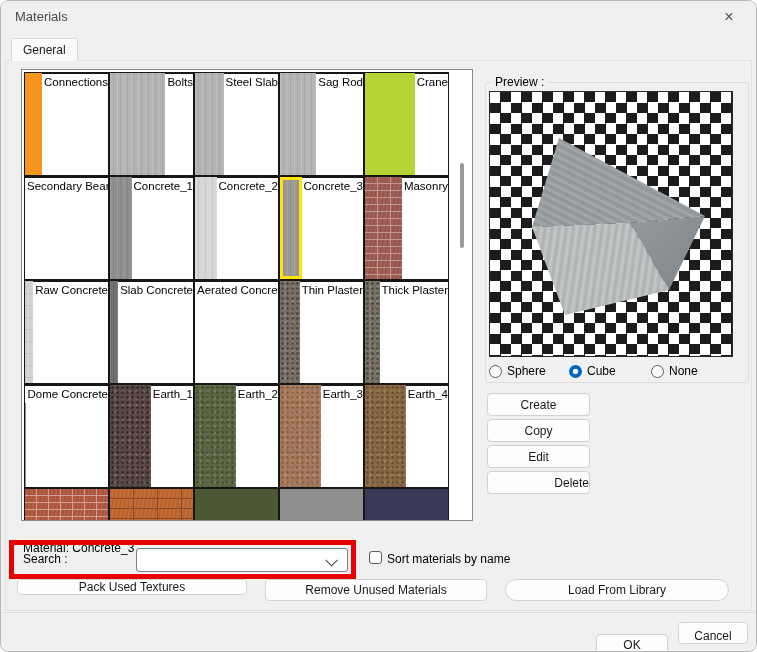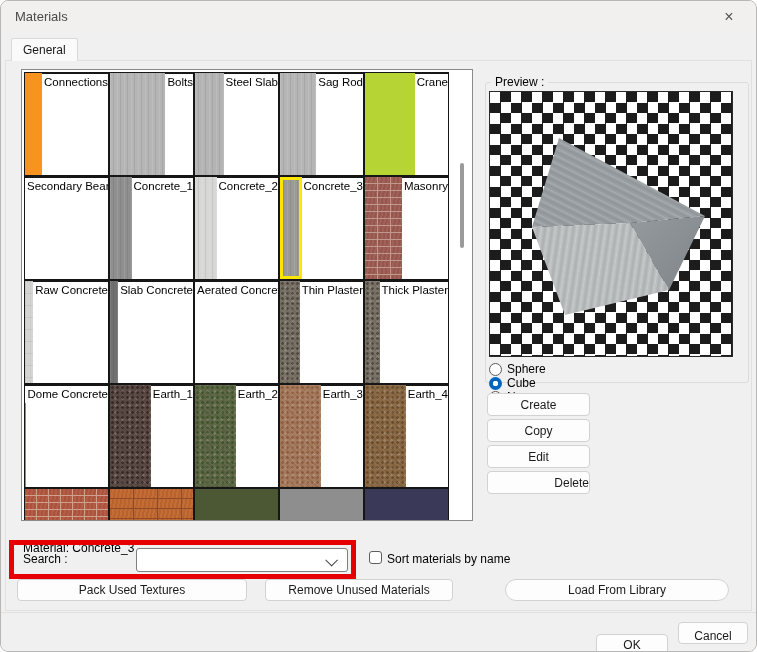--- a/index.html
+++ b/index.html
@@ -19,36 +19,36 @@
   .cell.selected .swatch{box-shadow:inset 0 0 0 3px #ffe600;}
   .cell-label{height:18px;box-sizing:border-box;background:#ffffff;border-top:1px solid #161616;font-size:11.5px;color:#000;padding:2px 0 0 2px;white-space:nowrap;overflow:hidden;}
   .vscroll-thumb{position:absolute;left:459px;top:162px;width:4px;height:85px;background:#9b9b9b;border-radius:2px;}
   .materials-caption{position:absolute;left:22px;top:540px;font-size:12px;color:#000;}
   
   .groupbox{position:absolute;left:484px;top:81px;width:264px;height:301px;border:1px solid #dcdcdc;border-radius:3px;box-sizing:border-box;}
   .groupbox-label{position:absolute;left:490px;top:74px;background:#f0f0f0;padding:0 4px;font-size:12px;color:#000;z-index:2;}
   .preview-img{position:absolute;left:488px;top:90px;width:242px;height:264px;border:1px solid #2a2a2a;box-sizing:content-box;background:repeating-conic-gradient(#1c1c1c 0% 25%,#ffffff 0% 50%);background-size:21px 21px;overflow:hidden;}
   .preview-img svg{position:absolute;left:0;top:0;}
   
-  .radio-row{position:absolute;left:488px;top:361px;width:256px;height:18px;display:flex;flex-direction:column;}
+  .radio-row{position:absolute;left:488px;top:361px;width:256px;height:18px;display:flex;}
   .radio-item{display:flex;align-items:center;gap:5px;}
   .radio-item:nth-child(1){width:80px;}
   .radio-item:nth-child(2){width:82px;}
   .radio-item:nth-child(3){flex:1;}
   .radio-circle{width:13px;height:13px;border-radius:50%;border:1px solid #5c5c5c;background:#fff;box-sizing:border-box;flex:0 0 auto;}
   .radio-item.selected .radio-circle{border:none;background:radial-gradient(circle at 50% 50%, #ffffff 0 2.4px, #0067c0 3px 100%);}
   .radio-label{font-size:12px;color:#000;}
   
   .btn{position:absolute;background:#fdfdfd;border:1px solid #d2d2d2;border-radius:4px;font-size:12px;color:#1a1a1a;display:flex;align-items:center;justify-content:center;box-sizing:border-box;}
   .btn-create{left:486px;top:392px;width:103px;height:23px;}
   .btn-copy{left:486px;top:418px;width:103px;height:23px;}
   .btn-edit{left:486px;top:444px;width:103px;height:23px;}
   .btn-delete{left:486px;top:470px;width:103px;height:23px;justify-content:flex-end;}
-  .btn-pack{left:16px;top:578px;width:230px;height:22px;}
-  .btn-remove{left:264px;top:578px;width:188px;height:22px;}
+  .btn-pack{left:16px;top:578px;width:230px;height:16px;}
+  .btn-remove{left:264px;top:578px;width:222px;height:22px;}
   .btn-load{left:504px;top:578px;width:224px;height:22px;border-radius:11px;}
   .btn-ok{left:595px;top:621px;width:72px;height:22px;margin-top:12px;}
   .btn-cancel{left:677px;top:621px;width:70px;height:22px;align-items:flex-end;}
   
   .search-label{position:absolute;left:22px;top:551px;font-size:12px;color:#000;}
   .combo{position:absolute;left:135px;top:547px;width:212px;height:24px;background:#fff;border:1px solid #7f7f7f;border-radius:3px;box-sizing:border-box;}
   .combo-chevron{position:absolute;right:10px;top:7px;width:8px;height:8px;border-left:1.4px solid #444;border-bottom:1.4px solid #444;transform:rotate(-45deg);transform-origin:40% 60%;}
   .combo-value{position:absolute;left:6px;top:4px;font-size:12px;color:#000;}
   .checkbox-box{position:absolute;left:368px;top:550px;width:13px;height:13px;border:1px solid #5e5e5e;border-radius:3px;background:#fff;box-sizing:border-box;}
   .checkbox-label{position:absolute;left:386px;top:551px;font-size:12px;color:#000;}

